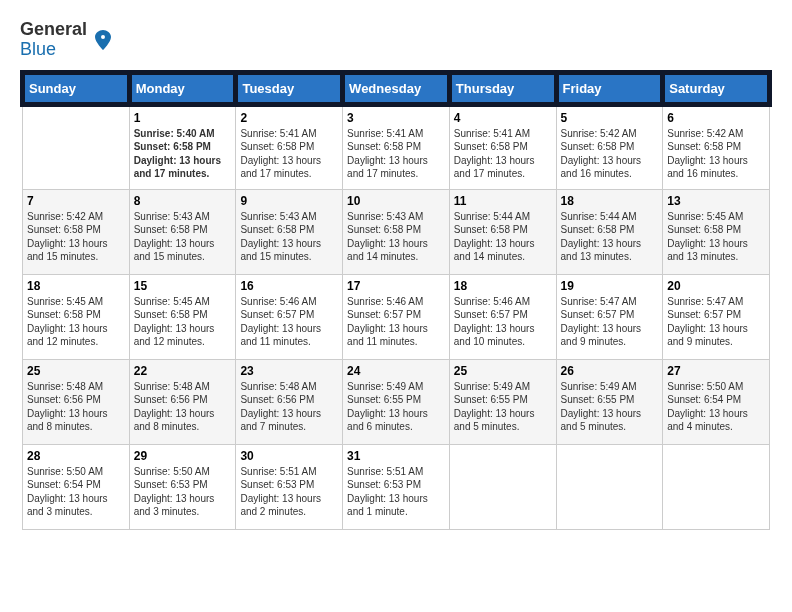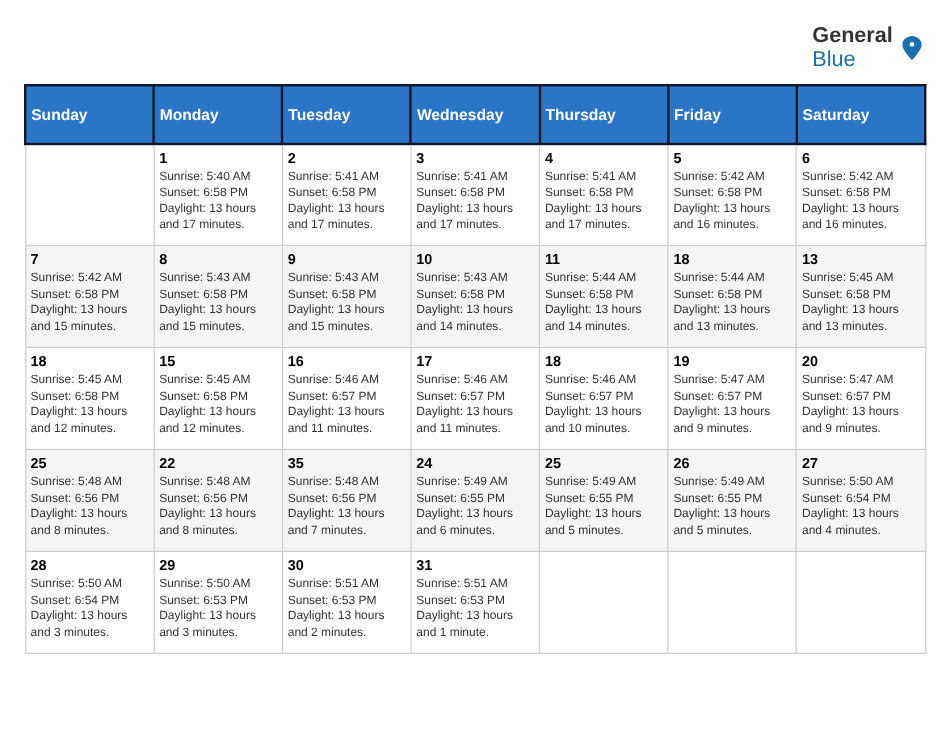--- a/index.html
+++ b/index.html
@@ -5,21 +5,21 @@
     * { box-sizing: border-box; margin: 0; padding: 0; }
     body {
       font-family: Arial, sans-serif;
       background: #fff;
       width: 792px;
       min-height: 612px;
       padding: 20px;
     }
     .header {
       display: flex;
-      justify-content: flex-end;
+      justify-content: flex-start;
       align-items: flex-start;
       margin-bottom: 10px;
     }
     .logo {
       display: flex;
       align-items: center;
     }
     .logo-text {
       display: flex;
       flex-direction: column;
@@ -53,24 +53,24 @@
       color: #555;
     }
     .calendar {
       width: 100%;
       border-collapse: collapse;
       font-size: 11px;
     }
     .calendar th {
       background-color: #2a75c5;
       color: #fff;
-      padding: 16px 4px;
+      padding: 6px 4px;
       text-align: left;
       font-size: 13px;
-      border: 2px solid #0f172a;
+      border: 5px solid #0f172a;
     }
     .calendar td {
       border: 1px solid #ccc;
       vertical-align: top;
       padding: 4px;
       height: 85px;
       width: calc(100% / 7);
     }
     .day-number {
       font-weight: bold;
@@ -121,21 +121,21 @@
         <th>Thursday</th>
         <th>Friday</th>
         <th>Saturday</th>
       </tr>
   </thead>
   <tbody id="calendar-body">
   <tr>
         <td class="empty-cell"></td>
         <td>
           <span class="day-number">1</span>
-          <div class="day-info" style="white-space: pre-line;">Sunrise: 5:40 AM
+          <div class="day-info" style="white-space: pre-line; font-weight: bold;">Sunrise: 5:40 AM
 Sunset: 6:58 PM
 Daylight: 13 hours
 and 17 minutes.</div>
         </td>
         <td>
           <span class="day-number">2</span>
           <div class="day-info" style="white-space: pre-line;">Sunrise: 5:41 AM
 Sunset: 6:58 PM
 Daylight: 13 hours
 and 17 minutes.</div>
@@ -280,21 +280,21 @@
 and 8 minutes.</div>
         </td>
         <td>
           <span class="day-number">22</span>
           <div class="day-info" style="white-space: pre-line;">Sunrise: 5:48 AM
 Sunset: 6:56 PM
 Daylight: 13 hours
 and 8 minutes.</div>
         </td>
         <td>
-          <span class="day-number">35</span>
+          <span class="day-number">23</span>
           <div class="day-info" style="white-space: pre-line;">Sunrise: 5:48 AM
 Sunset: 6:56 PM
 Daylight: 13 hours
 and 7 minutes.</div>
         </td>
         <td>
           <span class="day-number">24</span>
           <div class="day-info" style="white-space: pre-line;">Sunrise: 5:49 AM
 Sunset: 6:55 PM
 Daylight: 13 hours

